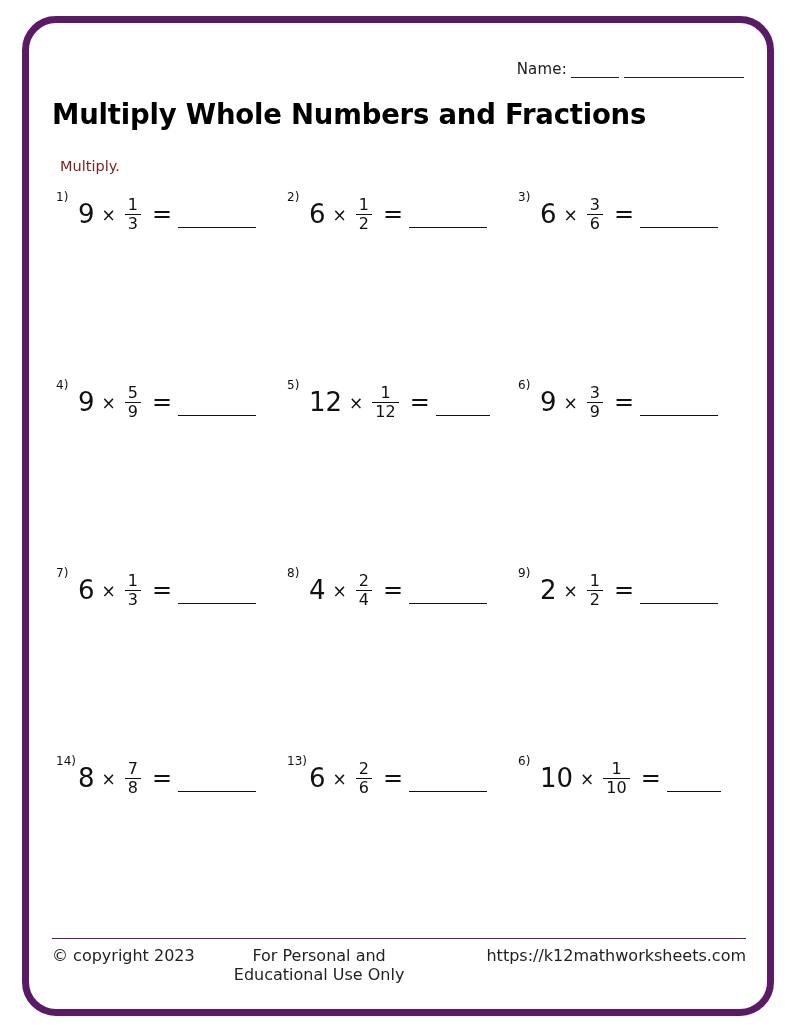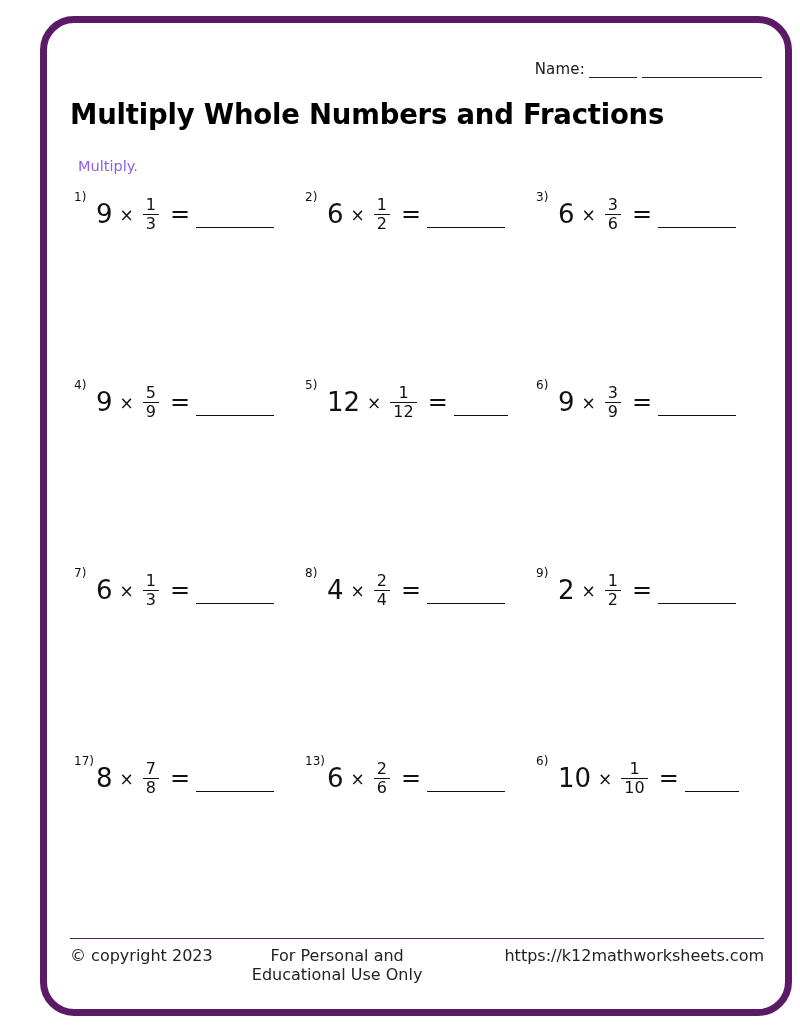--- a/index.html
+++ b/index.html
@@ -9,21 +9,21 @@
   }
   body {
     width: 800px;
     height: 1035px;
     font-family: "DejaVu Sans", sans-serif;
     position: relative;
     overflow: hidden;
   }
   .page {
     position: absolute;
-    left: 18px; top: 0;
+    left: 0; top: 0;
     width: 736px;
     height: 1035px;
     background: #ffffff;
     border-radius: 20px;
   }
   .border-frame {
     position: absolute;
     left: 22px;
     top: 16px;
     width: 752px;
@@ -76,21 +76,21 @@
     font-weight: bold;
     color: #000;
     letter-spacing: -0.2px;
     font-family: "DejaVu Sans", sans-serif;
   }
   .instruction {
     position: absolute;
     top: 112px;
     left: 8px;
     font-size: 14.5px;
-    color: #8b5cf6;
+    color: #7f1d1d;
   }
   
   .grid {
     position: absolute;
     top: 140px;
     left: 0;
     width: 694px;
   }
   .row {
     display: flex;
@@ -322,21 +322,21 @@
               <span class="den">2</span>
             </span>
             <span class="eq">=</span>
             <span class="answer-blank aw-wide"></span>
           </div>
         </div>
       </div>
 
       <div class="row">
         <div class="cell">
-          <div class="qnum">17)</div>
+          <div class="qnum">14)</div>
           <div class="expr">
             <span class="whole">8</span>
             <span class="times">×</span>
             <span class="frac">
               <span class="num">7</span>
               <span class="den">8</span>
             </span>
             <span class="eq">=</span>
             <span class="answer-blank aw-wide"></span>
           </div>

